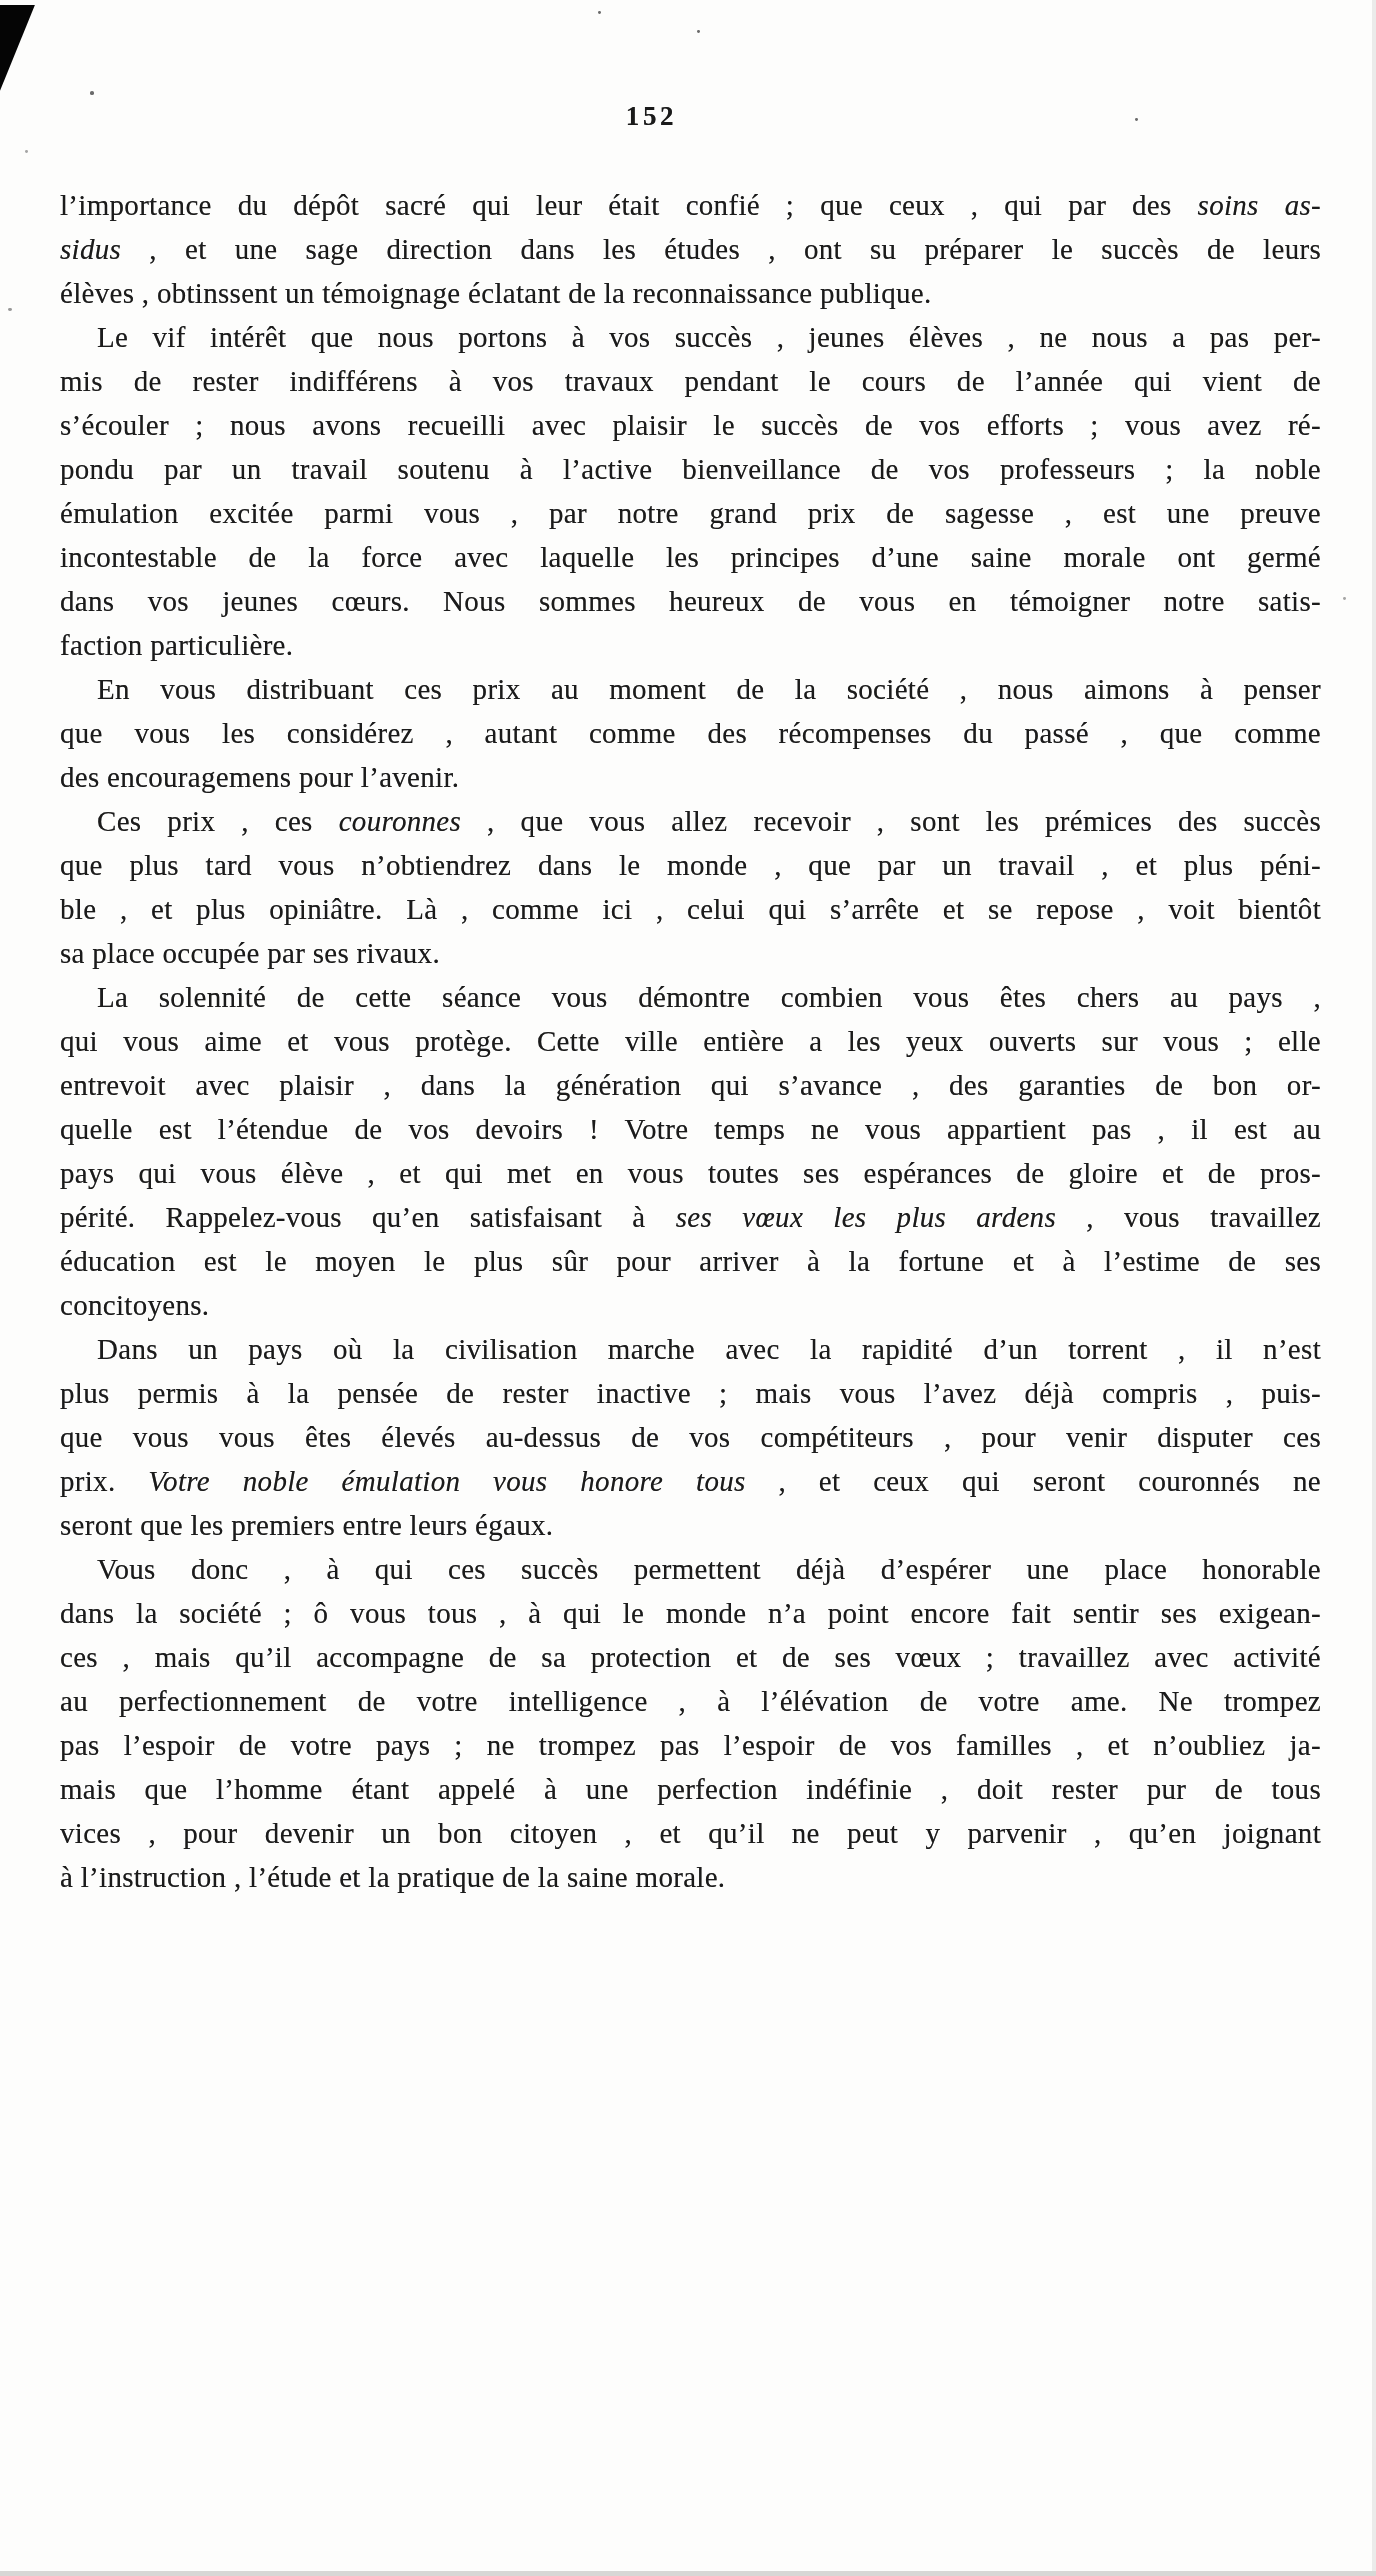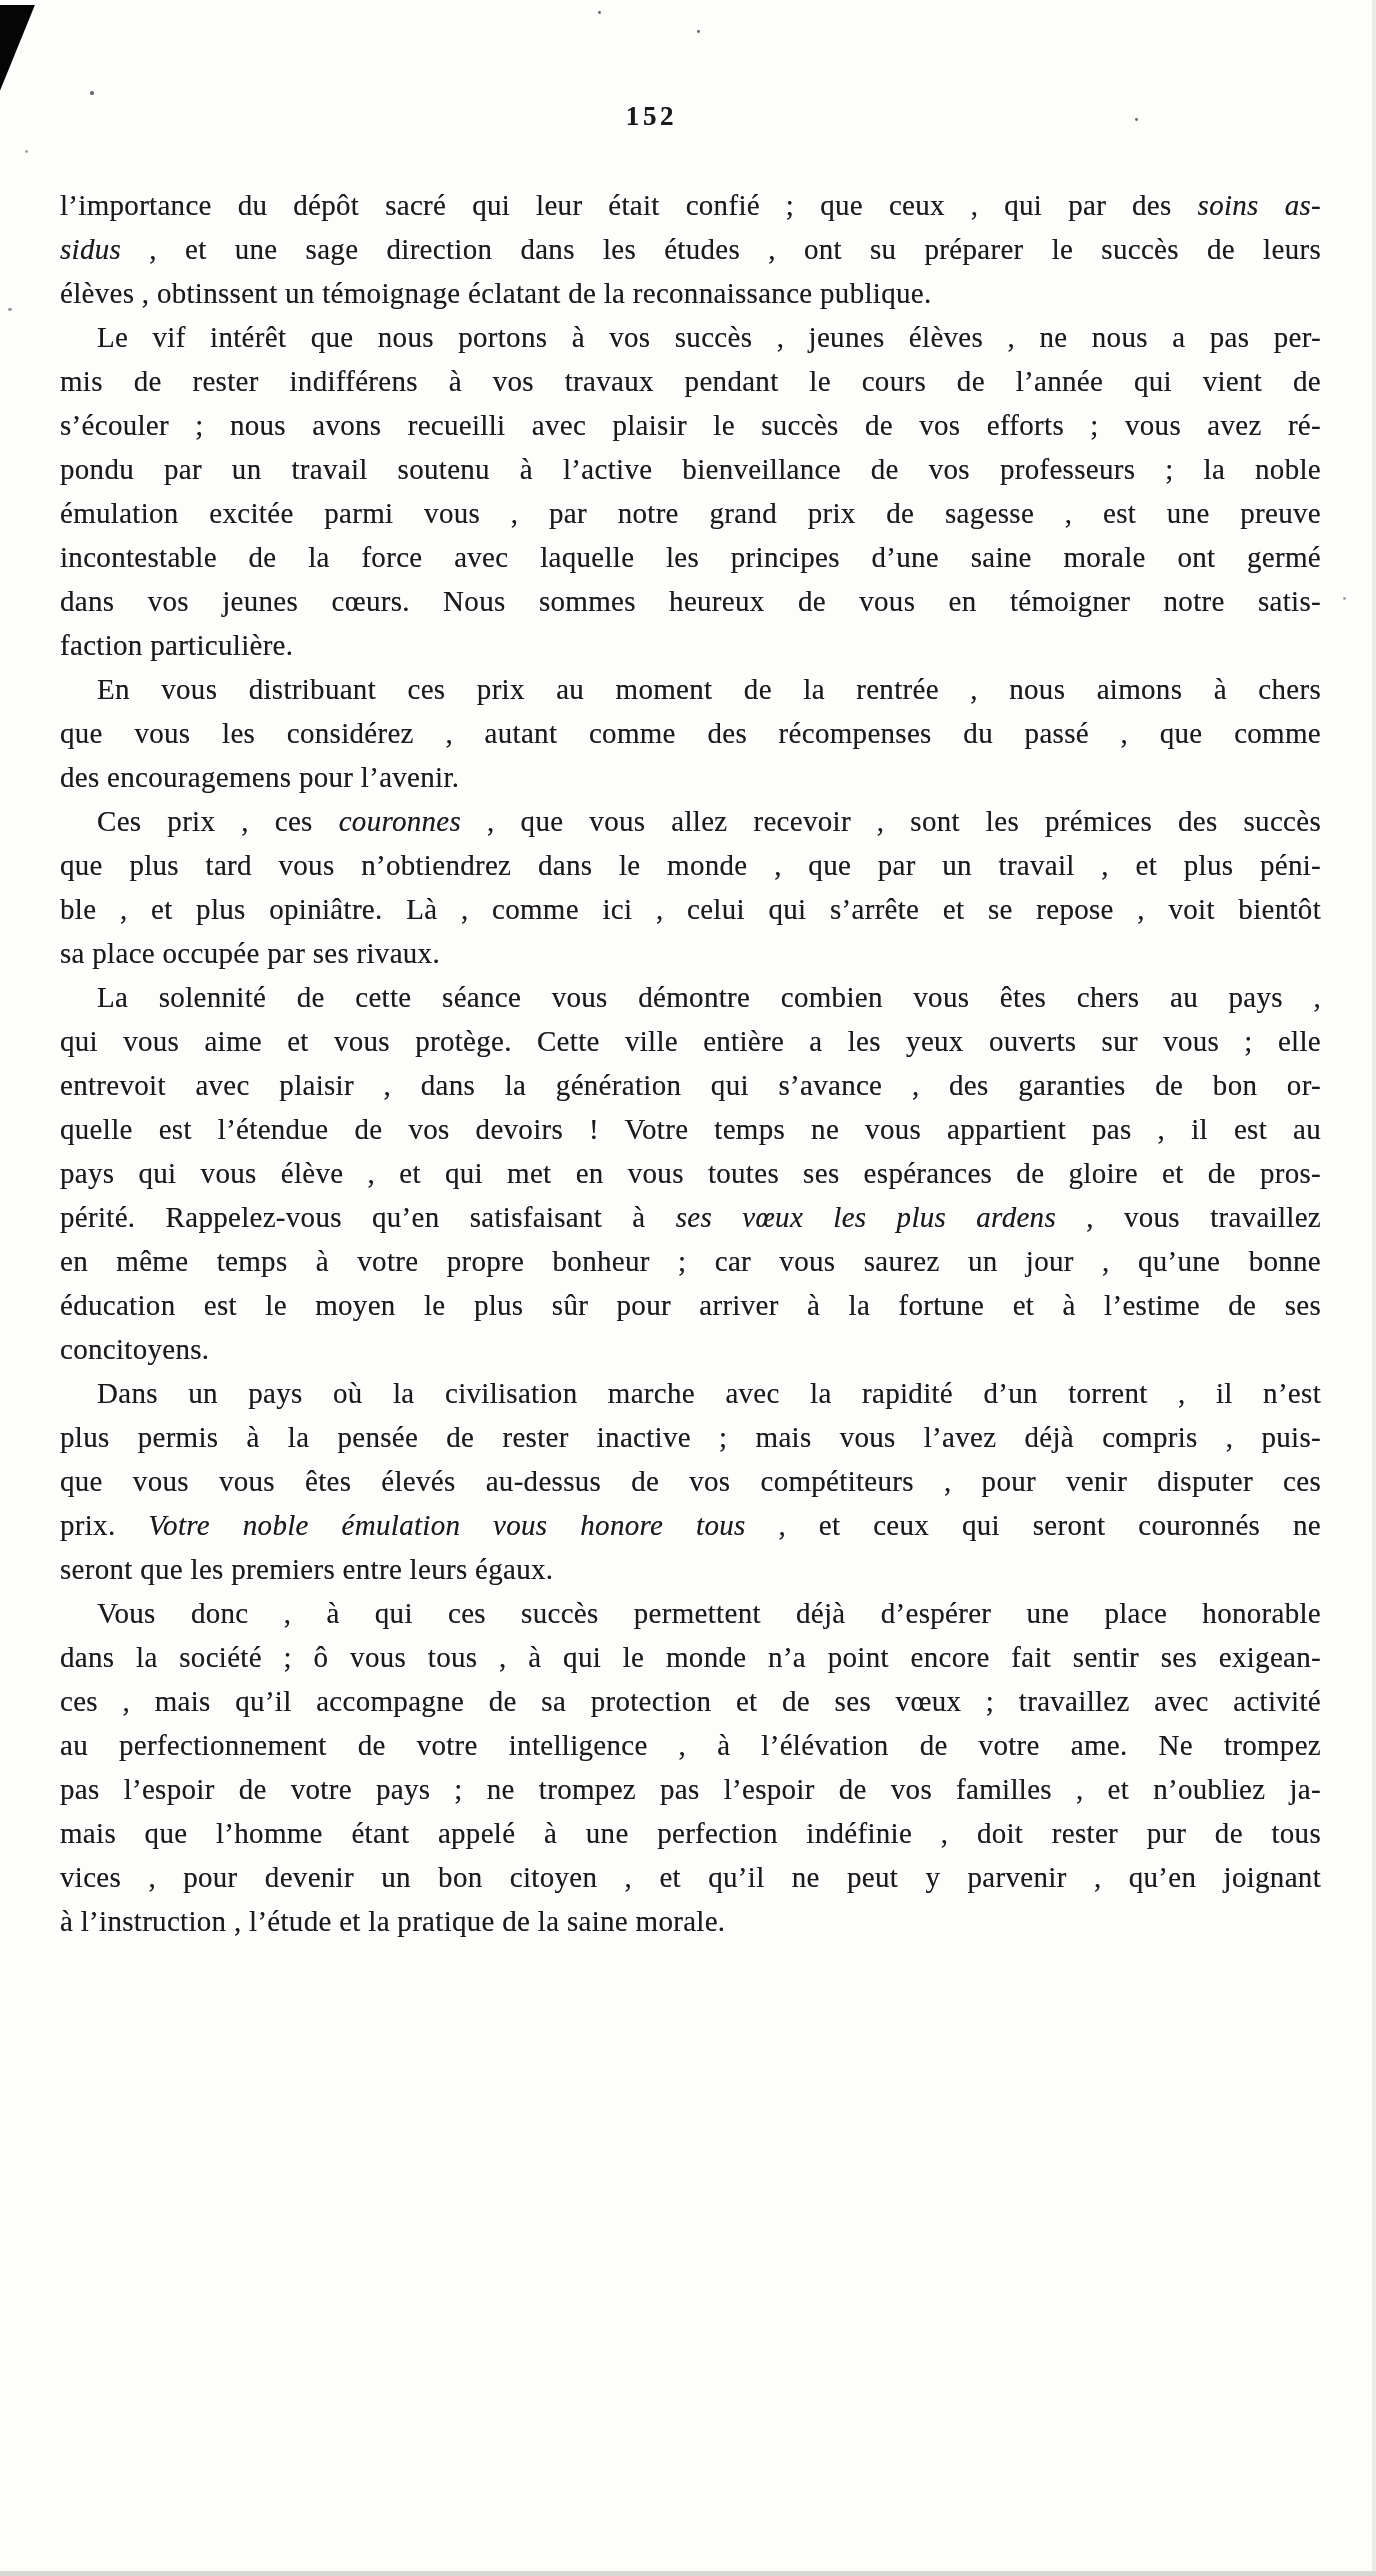--- a/index.html
+++ b/index.html
@@ -97,34 +97,33 @@
       <div class="line"><i>sidus</i><span> , et une sage direction dans les études , ont su préparer le succès de leurs</span></div>
       <div class="line last"><span>élèves , obtinssent un témoignage éclatant de la reconnaissance publique.</span></div>
       <div class="line indent"><span>Le vif intérêt que nous portons à vos succès , jeunes élèves , ne nous a pas per-</span></div>
       <div class="line"><span>mis de rester indifférens à vos travaux pendant le cours de l’année qui vient de</span></div>
       <div class="line"><span>s’écouler ; nous avons recueilli avec plaisir le succès de vos efforts ; vous avez ré-</span></div>
       <div class="line"><span>pondu par un travail soutenu à l’active bienveillance de vos professeurs ; la noble</span></div>
       <div class="line"><span>émulation excitée parmi vous , par notre grand prix de sagesse , est une preuve</span></div>
       <div class="line"><span>incontestable de la force avec laquelle les principes d’une saine morale ont germé</span></div>
       <div class="line"><span>dans vos jeunes cœurs. Nous sommes heureux de vous en témoigner notre satis-</span></div>
       <div class="line last"><span>faction particulière.</span></div>
-      <div class="line indent"><span>En vous distribuant ces prix au moment de la rentrée , nous aimons à chers</span></div>
+      <div class="line indent"><span>En vous distribuant ces prix au moment de la société , nous aimons à penser</span></div>
       <div class="line"><span>que vous les considérez , autant comme des récompenses du passé , que comme</span></div>
       <div class="line last"><span>des encouragemens pour l’avenir.</span></div>
       <div class="line indent"><span>Ces prix , ces </span><i>couronnes</i><span> , que vous allez recevoir , sont les prémices des succès</span></div>
       <div class="line"><span>que plus tard vous n’obtiendrez dans le monde , que par un travail , et plus péni-</span></div>
       <div class="line"><span>ble , et plus opiniâtre. Là , comme ici , celui qui s’arrête et se repose , voit bientôt</span></div>
       <div class="line last"><span>sa place occupée par ses rivaux.</span></div>
       <div class="line indent"><span>La solennité de cette séance vous démontre combien vous êtes chers au pays ,</span></div>
       <div class="line"><span>qui vous aime et vous protège. Cette ville entière a les yeux ouverts sur vous ; elle</span></div>
       <div class="line"><span>entrevoit avec plaisir , dans la génération qui s’avance , des garanties de bon or-</span></div>
       <div class="line"><span>quelle est l’étendue de vos devoirs ! Votre temps ne vous appartient pas , il est au</span></div>
       <div class="line"><span>pays qui vous élève , et qui met en vous toutes ses espérances de gloire et de pros-</span></div>
       <div class="line"><span>périté. Rappelez-vous qu’en satisfaisant à </span><i>ses vœux les plus ardens</i><span> , vous travaillez</span></div>
-      <div class="line"><span>en même temps à votre propre bonheur ; car vous saurez un jour , qu’une bonne</span></div>
       <div class="line"><span>éducation est le moyen le plus sûr pour arriver à la fortune et à l’estime de ses</span></div>
       <div class="line last"><span>concitoyens.</span></div>
       <div class="line indent"><span>Dans un pays où la civilisation marche avec la rapidité d’un torrent , il n’est</span></div>
       <div class="line"><span>plus permis à la pensée de rester inactive ; mais vous l’avez déjà compris , puis-</span></div>
       <div class="line"><span>que vous vous êtes élevés au-dessus de vos compétiteurs , pour venir disputer ces</span></div>
       <div class="line"><span>prix. </span><i>Votre noble émulation vous honore tous</i><span> , et ceux qui seront couronnés ne</span></div>
       <div class="line last"><span>seront que les premiers entre leurs égaux.</span></div>
       <div class="line indent"><span>Vous donc , à qui ces succès permettent déjà d’espérer une place honorable</span></div>
       <div class="line"><span>dans la société ; ô vous tous , à qui le monde n’a point encore fait sentir ses exigean-</span></div>
       <div class="line"><span>ces , mais qu’il accompagne de sa protection et de ses vœux ; travaillez avec activité</span></div>

